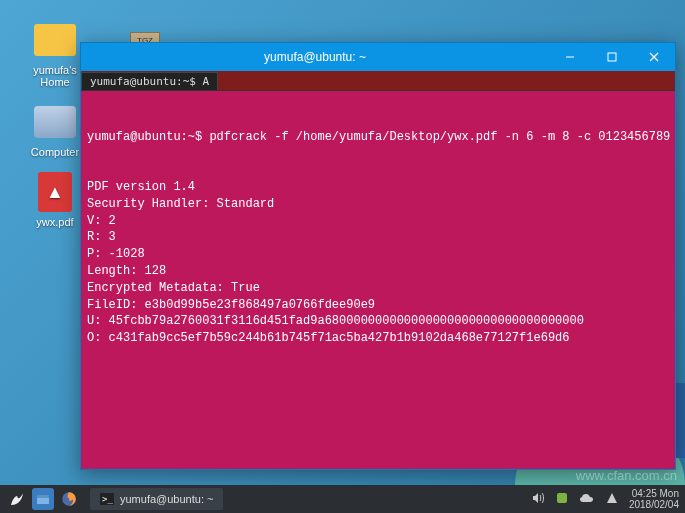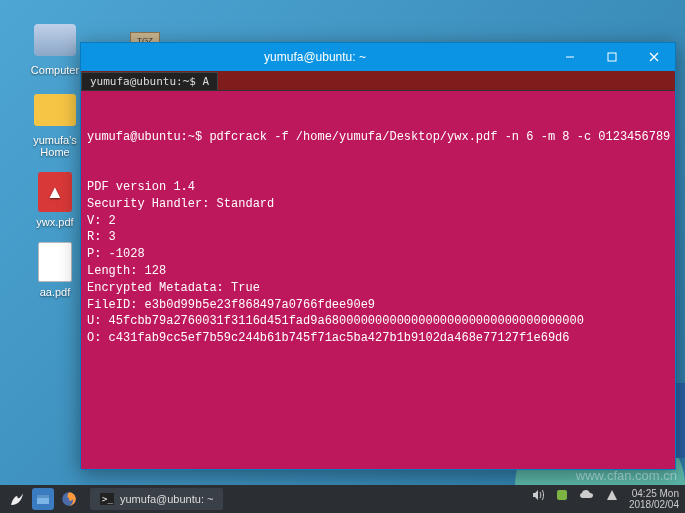--- a/index.html
+++ b/index.html
@@ -89,62 +89,56 @@
   .tb-app {
     width: 22px; height: 22px; display: flex; align-items:center; justify-content:center;
     border-radius:3px;
   }
   .tb-app svg { display:block; }
   .tb-task {
     display:flex; align-items:center; gap:6px; padding: 2px 10px;
     background: #3a4048; border-radius: 2px; margin-left: 6px; height: 22px;
   }
   .tb-spacer { flex: 1; }
-  .tray { display:flex; align-items:flex-start; gap: 10px; color:#ccc; font-size:11px; }
+  .tray { display:flex; align-items:center; gap: 10px; color:#ccc; font-size:11px; }
   .clock { text-align: right; line-height: 1.1; font-size: 10px; }
 
   .tgz-icon { position:absolute; top:32px; left:130px; width:30px; height:32px; background:#c9b48e; border:1px solid #8a7550; font-size:8px; color:#333; text-align:center; padding-top:3px;}
 
   .watermark { position:absolute; right:8px; bottom:30px; color:rgba(255,255,255,0.35); font-size:13px; }
 </style>
 </head>
 <body>
 
 <div class="desktop">
   <div class="deco-hill"></div>
   <div class="deco-building-blue"></div>
   <div class="deco-building-teal"></div>
   <div class="deco-tower"></div>
 
   <div class="tgz-icon">TGZ</div>
 
   <div class="desktop-icons">
     <div class="d-icon">
       <div class="gly">
-          <div class="icon-computer"></div>
-        </div>
-      <div>Computer</div>
+          <div class="icon-folder"></div>
+        </div>
+      <div>yumufa's Home</div>
     </div>
     <div class="d-icon">
       <div class="gly">
-          <div class="icon-folder"></div>
-        </div>
-      <div>yumufa's Home</div>
+          <div class="icon-computer"></div>
+        </div>
+      <div>Computer</div>
     </div>
     <div class="d-icon">
       <div class="gly">
           <div class="icon-pdf">▲</div>
         </div>
       <div>ywx.pdf</div>
-    </div>
-    <div class="d-icon">
-      <div class="gly">
-          <div class="icon-opendoc"></div>
-        </div>
-      <div>aa.pdf</div>
     </div>
   </div>
 
   <div class="window">
     <div class="titlebar">
       <span class="title">yumufa@ubuntu: ~</span>
       <div class="win-controls">
         <div class="win-btn">
           <svg width="10" height="10" viewBox="0 0 10 10">
               <line x1="1" y1="5" x2="9" y2="5" stroke="#fff" stroke-width="1"></line>

